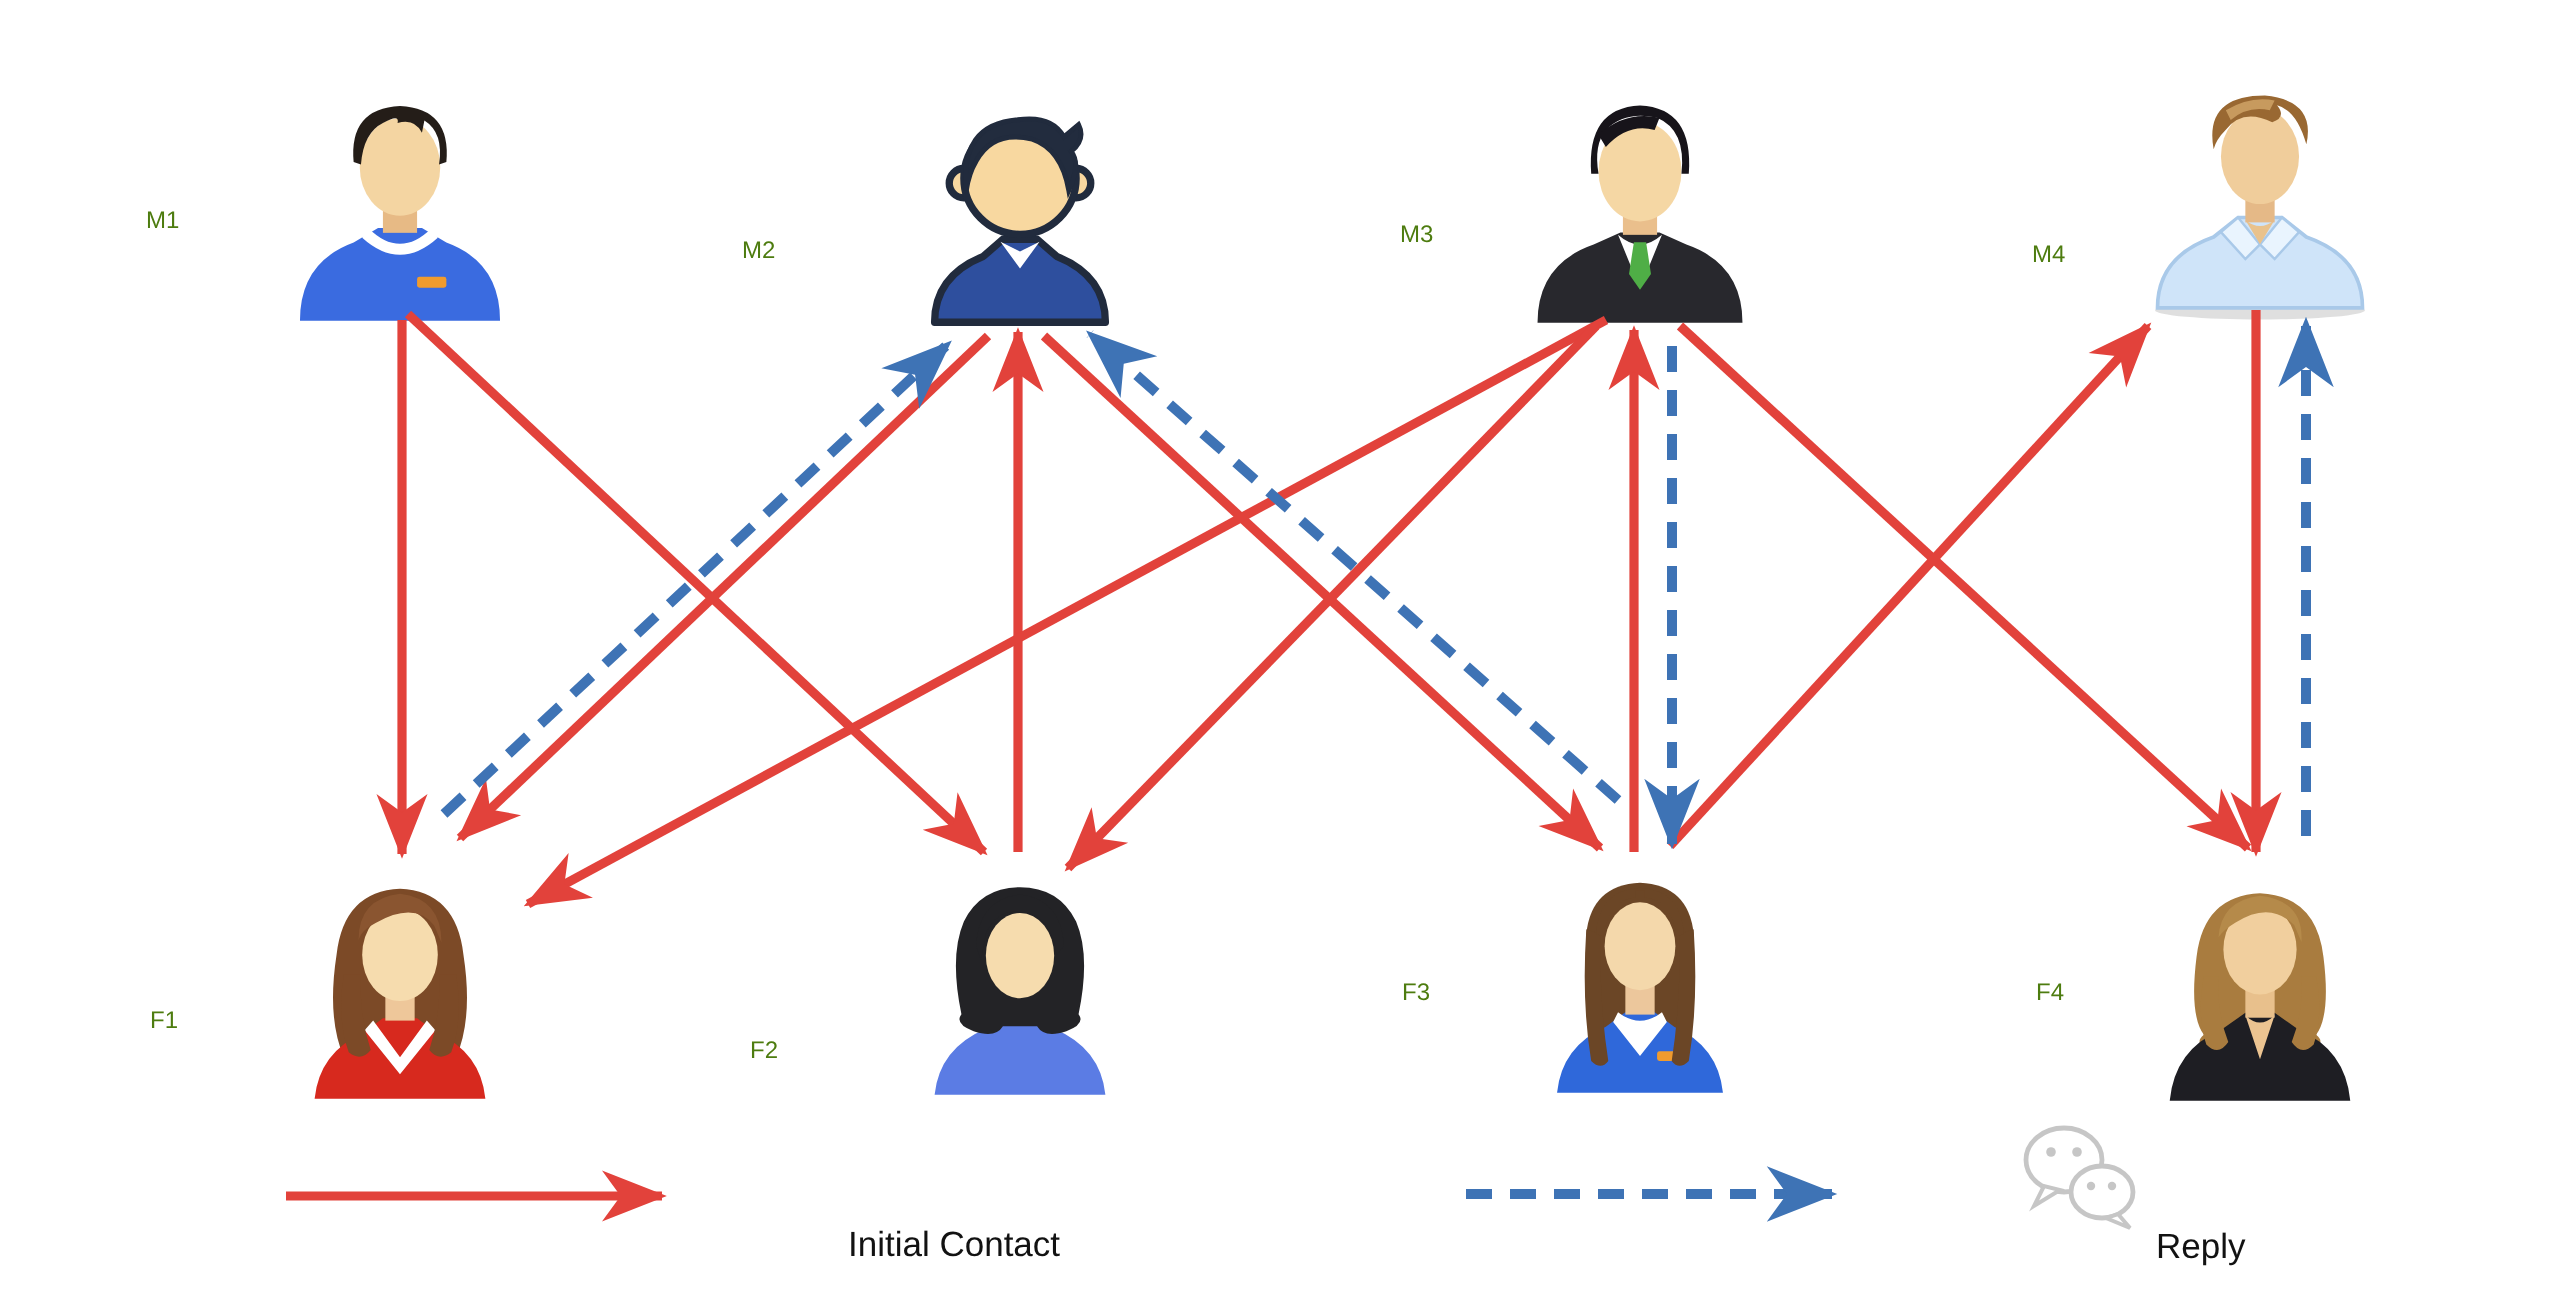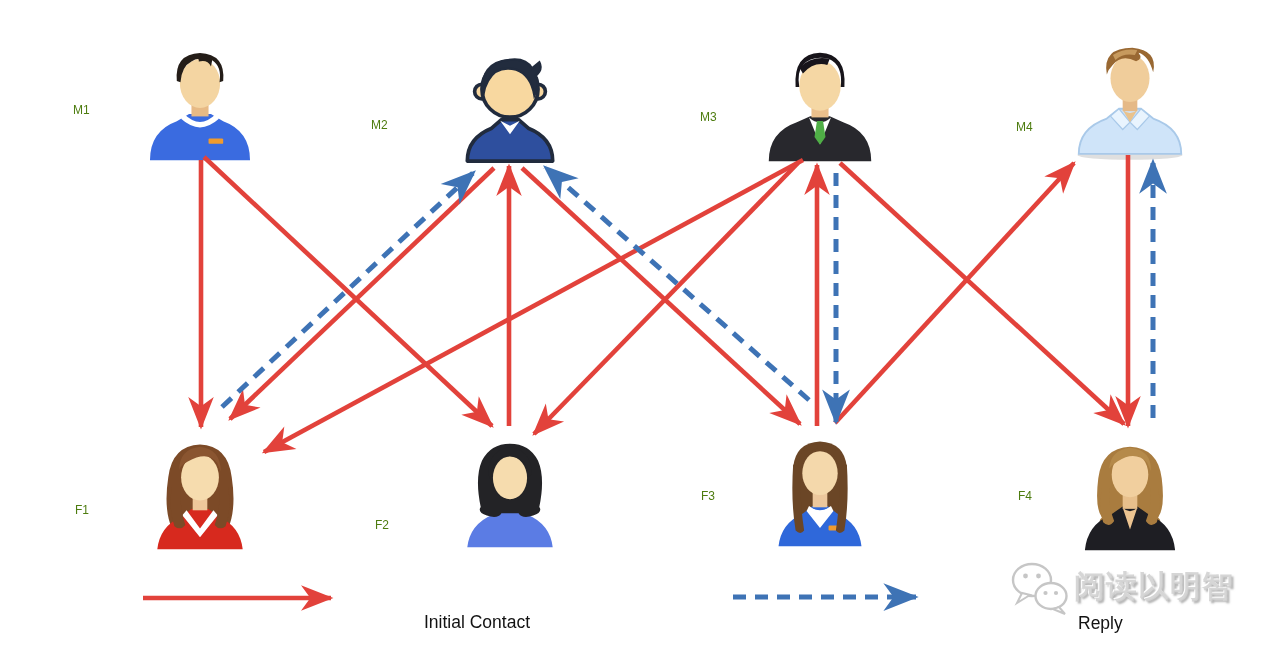--- a/index.html
+++ b/index.html
@@ -167,16 +167,15 @@
     <svg width="60" height="56" viewBox="0 0 60 56" opacity="0.85">
       <ellipse cx="22" cy="20" rx="19" ry="16" fill="#ffffff" stroke="#bdbdbd" stroke-width="2.4"></ellipse>
       <path d="M12,33 L7,43 L20,35 Z" fill="#ffffff" stroke="#bdbdbd" stroke-width="2"></path>
       <circle cx="15.5" cy="16" r="2.4" fill="#bdbdbd"></circle>
       <circle cx="28.5" cy="16" r="2.4" fill="#bdbdbd"></circle>
       <ellipse cx="41" cy="36" rx="15.5" ry="13" fill="#ffffff" stroke="#bdbdbd" stroke-width="2.4"></ellipse>
       <path d="M49,47 L55,54 L43,49 Z" fill="#ffffff" stroke="#bdbdbd" stroke-width="2"></path>
       <circle cx="35.5" cy="33" r="2.1" fill="#bdbdbd"></circle>
       <circle cx="46" cy="33" r="2.1" fill="#bdbdbd"></circle>
     </svg>
-    <span id="watermark-text">阅读以明智</span>
   </div>
 
 </div>
 
 </body></html>

